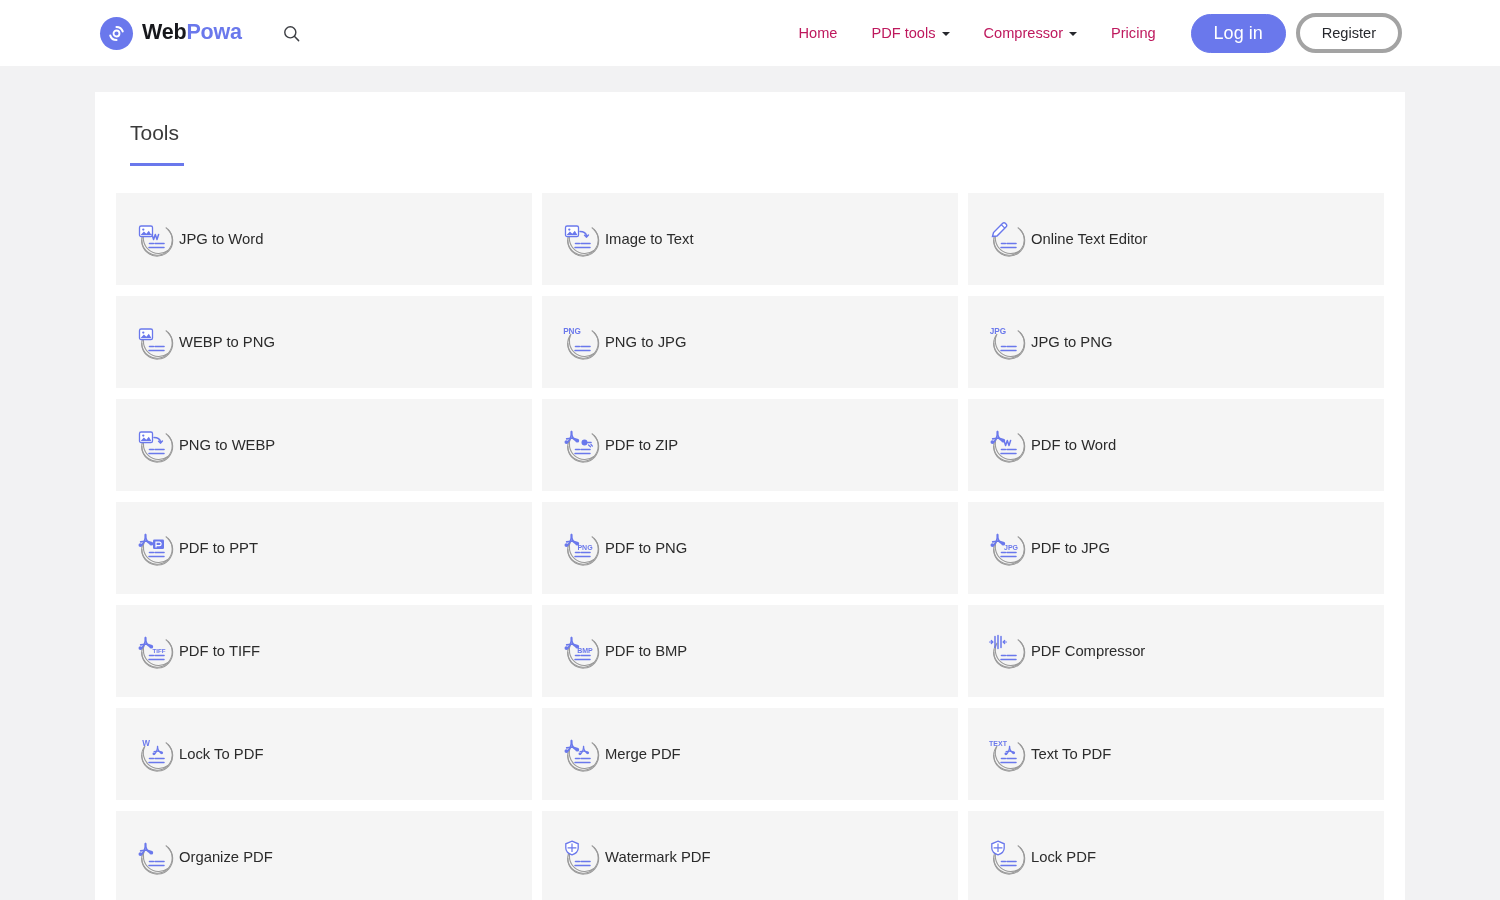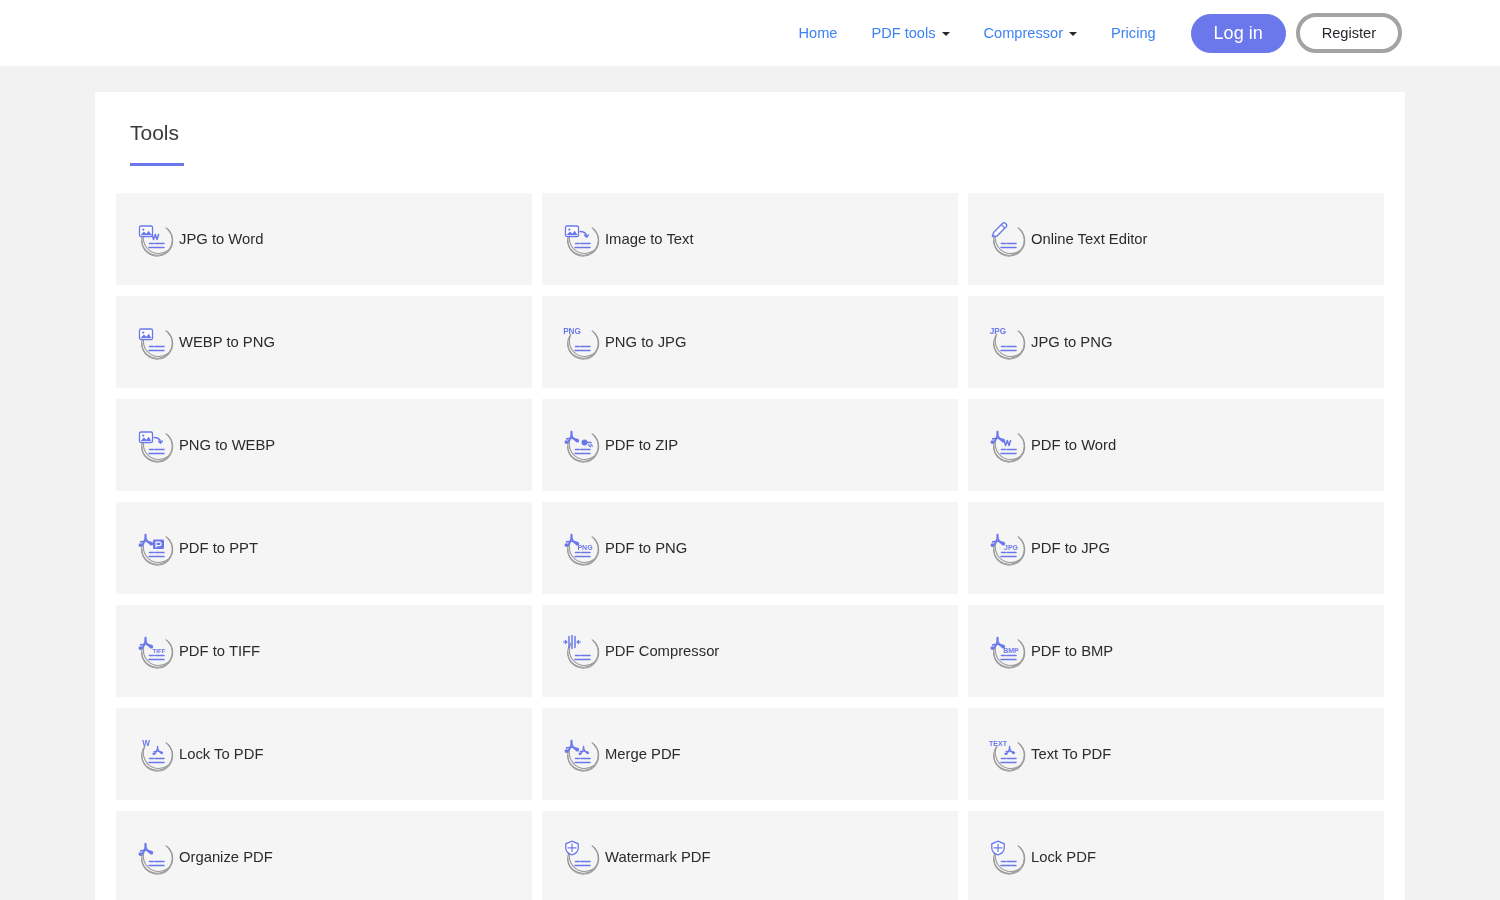--- a/index.html
+++ b/index.html
@@ -42,21 +42,21 @@
     width: 24px; height: 24px;
     display: flex; align-items: center; justify-content: center;
     background: none; border: none; cursor: pointer;
   }
 
   .header-right {
     margin-left: auto;
     display: flex; align-items: center; gap: 0;
   }
   .nav-link {
-    font-size: 14.6px; color: #3b82f6; text-decoration: none;
+    font-size: 14.6px; color: #be185d; text-decoration: none;
     padding: 8px 17px; white-space: nowrap; cursor: pointer;
     display: flex; align-items: center; gap: 6px;
   }
   .caret {
     width: 0; height: 0;
     border-left: 4px solid transparent;
     border-right: 4px solid transparent;
     border-top: 4.5px solid #26282d;
     display: inline-block; position: relative; top: 1px;
   }
@@ -121,20 +121,40 @@
   .tool-label {
     font-size: 14.8px;
     color: #2b2b2b;
     white-space: nowrap;
   }
 </style>
 </head>
 <body>
 
 <header class="site-header">
+  <div class="header-left">
+
+    <a class="brand" href="#">
+      <span class="brand-mark">
+        <svg width="21" height="21" viewBox="0 0 24 24" fill="none">
+          <path d="M12 4.5a7.5 7.5 0 0 1 7.1 5.1" stroke="#ffffff" stroke-width="2.4" stroke-linecap="round"></path>
+          <path d="M12 19.5A7.5 7.5 0 0 1 4.9 14.4" stroke="#ffffff" stroke-width="2.4" stroke-linecap="round"></path>
+          <circle cx="12" cy="12" r="3.4" stroke="#ffffff" stroke-width="2.1"></circle>
+        </svg>
+      </span>
+      <span class="brand-text"><span class="brand-web">Web</span><span class="brand-powa">Powa</span></span>
+    </a>
+
+    <button class="search-btn" aria-label="search">
+      <svg width="19" height="19" viewBox="0 0 24 24" fill="none">
+        <circle cx="10.5" cy="10.5" r="7" stroke="#3d3f44" stroke-width="1.8"></circle>
+        <path d="M15.6 15.6 L21 21" stroke="#3d3f44" stroke-width="1.8" stroke-linecap="round"></path>
+      </svg>
+    </button>
+  </div>
 
   <nav class="header-right">
     <a class="nav-link" href="#">
       <span>Home</span>
     </a>
     <a class="nav-link" href="#">
       <span>PDF tools</span>
       <i class="caret"></i>
     </a>
     <a class="nav-link" href="#">
@@ -360,51 +380,51 @@
             </svg></span>
           <span class="tool-label">PDF to TIFF</span>
         </a>
         <a class="tool-card" href="#">
           <span class="tool-icon"><svg width="44" height="44" viewBox="0 0 44 44" fill="none">
               <path d="M33 12.5 A15.5 15.5 0 1 1 10 14 A15.5 15.5 0 0 0 33 33.5" stroke="#9a9a9a" stroke-width="1.1" fill="none"></path>
               <circle cx="22" cy="23" r="15.2" stroke="#9a9a9a" stroke-width="1.1" fill="none" stroke-dasharray="62 34" transform="rotate(-55 22 23)"></circle>
               <path d="M14.5 26.5 h4" stroke="#6a78ec" stroke-width="1.6" stroke-linecap="round"></path>
               <path d="M20 26.5 h9" stroke="#6a78ec" stroke-width="1.6" stroke-linecap="round"></path>
               <path d="M14 30.5 h15" stroke="#6a78ec" stroke-width="1.5" stroke-linecap="round"></path>
+              <g transform="translate(3.5,7.5) scale(1)">
+                <path d="M7 1.2 C7 6 5.5 9.5 3 11.8" stroke="#6a78ec" stroke-width="1.7" stroke-linecap="round"></path>
+                <path d="M7 1.2 C7 6 8.6 8.8 12 10.6" stroke="#6a78ec" stroke-width="1.7" stroke-linecap="round"></path>
+                <path d="M2.2 8.4 C6 7.4 9.5 7.6 12.4 9" stroke="#6a78ec" stroke-width="1.7" stroke-linecap="round"></path>
+                <circle cx="1.9" cy="11.6" r="1.9" fill="#6a78ec"></circle>
+                <circle cx="12.8" cy="10.2" r="1.9" fill="#6a78ec"></circle>
+              </g>
+              <text x="24" y="24.2" font-family="Liberation Sans, sans-serif" font-size="7" font-weight="bold" fill="#6a78ec" text-anchor="middle">BMP</text>
+            </svg></span>
+          <span class="tool-label">PDF to BMP</span>
+        </a>
+        <a class="tool-card" href="#">
+          <span class="tool-icon"><svg width="44" height="44" viewBox="0 0 44 44" fill="none">
+              <path d="M33 12.5 A15.5 15.5 0 1 1 10 14 A15.5 15.5 0 0 0 33 33.5" stroke="#9a9a9a" stroke-width="1.1" fill="none"></path>
+              <circle cx="22" cy="23" r="15.2" stroke="#9a9a9a" stroke-width="1.1" fill="none" stroke-dasharray="62 34" transform="rotate(-55 22 23)"></circle>
+              <path d="M14.5 26.5 h4" stroke="#6a78ec" stroke-width="1.6" stroke-linecap="round"></path>
+              <path d="M20 26.5 h9" stroke="#6a78ec" stroke-width="1.6" stroke-linecap="round"></path>
+              <path d="M14 30.5 h15" stroke="#6a78ec" stroke-width="1.5" stroke-linecap="round"></path>
               <path d="M8 7.5 v11 M11 6.5 v13 M14 7.5 v11" stroke="#6a78ec" stroke-width="1.5" stroke-linecap="round"></path>
               <path d="M2.5 13 h3.4 M5.9 13 l-1.6-1.5 M5.9 13 l-1.6 1.5" stroke="#6a78ec" stroke-width="1.2" stroke-linecap="round" fill="none"></path>
               <path d="M19.5 13 h-3.4 M16.1 13 l1.6-1.5 M16.1 13 l1.6 1.5" stroke="#6a78ec" stroke-width="1.2" stroke-linecap="round" fill="none"></path>
             </svg></span>
           <span class="tool-label">PDF Compressor</span>
         </a>
         <a class="tool-card" href="#">
           <span class="tool-icon"><svg width="44" height="44" viewBox="0 0 44 44" fill="none">
               <path d="M33 12.5 A15.5 15.5 0 1 1 10 14 A15.5 15.5 0 0 0 33 33.5" stroke="#9a9a9a" stroke-width="1.1" fill="none"></path>
               <circle cx="22" cy="23" r="15.2" stroke="#9a9a9a" stroke-width="1.1" fill="none" stroke-dasharray="62 34" transform="rotate(-55 22 23)"></circle>
               <path d="M14.5 26.5 h4" stroke="#6a78ec" stroke-width="1.6" stroke-linecap="round"></path>
               <path d="M20 26.5 h9" stroke="#6a78ec" stroke-width="1.6" stroke-linecap="round"></path>
               <path d="M14 30.5 h15" stroke="#6a78ec" stroke-width="1.5" stroke-linecap="round"></path>
-              <g transform="translate(3.5,7.5) scale(1)">
-                <path d="M7 1.2 C7 6 5.5 9.5 3 11.8" stroke="#6a78ec" stroke-width="1.7" stroke-linecap="round"></path>
-                <path d="M7 1.2 C7 6 8.6 8.8 12 10.6" stroke="#6a78ec" stroke-width="1.7" stroke-linecap="round"></path>
-                <path d="M2.2 8.4 C6 7.4 9.5 7.6 12.4 9" stroke="#6a78ec" stroke-width="1.7" stroke-linecap="round"></path>
-                <circle cx="1.9" cy="11.6" r="1.9" fill="#6a78ec"></circle>
-                <circle cx="12.8" cy="10.2" r="1.9" fill="#6a78ec"></circle>
-              </g>
-              <text x="24" y="24.2" font-family="Liberation Sans, sans-serif" font-size="7" font-weight="bold" fill="#6a78ec" text-anchor="middle">BMP</text>
-            </svg></span>
-          <span class="tool-label">PDF to BMP</span>
-        </a>
-        <a class="tool-card" href="#">
-          <span class="tool-icon"><svg width="44" height="44" viewBox="0 0 44 44" fill="none">
-              <path d="M33 12.5 A15.5 15.5 0 1 1 10 14 A15.5 15.5 0 0 0 33 33.5" stroke="#9a9a9a" stroke-width="1.1" fill="none"></path>
-              <circle cx="22" cy="23" r="15.2" stroke="#9a9a9a" stroke-width="1.1" fill="none" stroke-dasharray="62 34" transform="rotate(-55 22 23)"></circle>
-              <path d="M14.5 26.5 h4" stroke="#6a78ec" stroke-width="1.6" stroke-linecap="round"></path>
-              <path d="M20 26.5 h9" stroke="#6a78ec" stroke-width="1.6" stroke-linecap="round"></path>
-              <path d="M14 30.5 h15" stroke="#6a78ec" stroke-width="1.5" stroke-linecap="round"></path>
               <text x="11" y="14" font-family="Liberation Sans, sans-serif" font-size="8.2" font-weight="bold" fill="#6a78ec" text-anchor="middle">W</text>
               <g transform="translate(17.5,13.5) scale(0.72)">
                 <path d="M7 1.2 C7 6 5.5 9.5 3 11.8" stroke="#6a78ec" stroke-width="1.7" stroke-linecap="round"></path>
                 <path d="M7 1.2 C7 6 8.6 8.8 12 10.6" stroke="#6a78ec" stroke-width="1.7" stroke-linecap="round"></path>
                 <path d="M2.2 8.4 C6 7.4 9.5 7.6 12.4 9" stroke="#6a78ec" stroke-width="1.7" stroke-linecap="round"></path>
                 <circle cx="1.9" cy="11.6" r="1.9" fill="#6a78ec"></circle>
                 <circle cx="12.8" cy="10.2" r="1.9" fill="#6a78ec"></circle>
               </g>
             </svg></span>
           <span class="tool-label">Lock To PDF</span>

